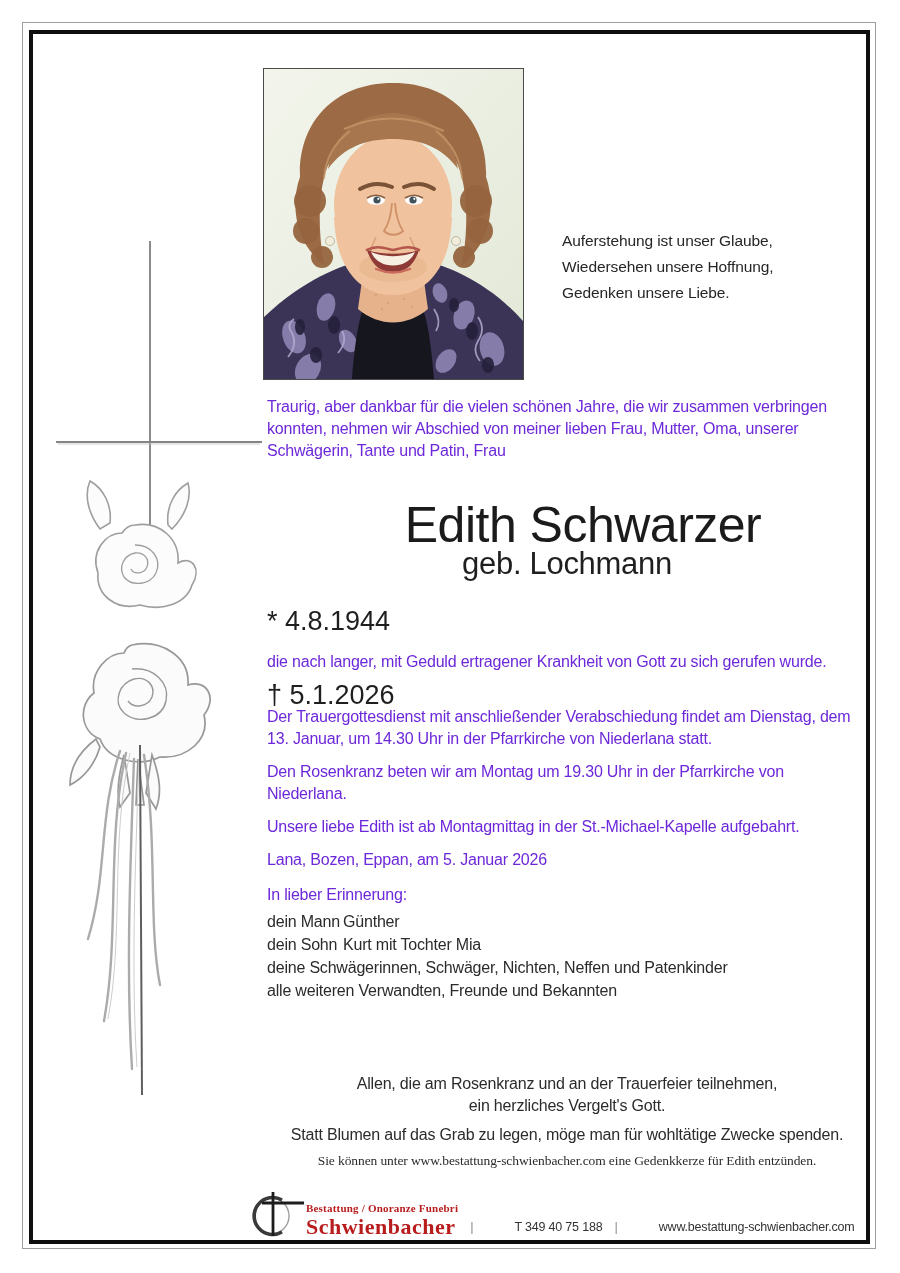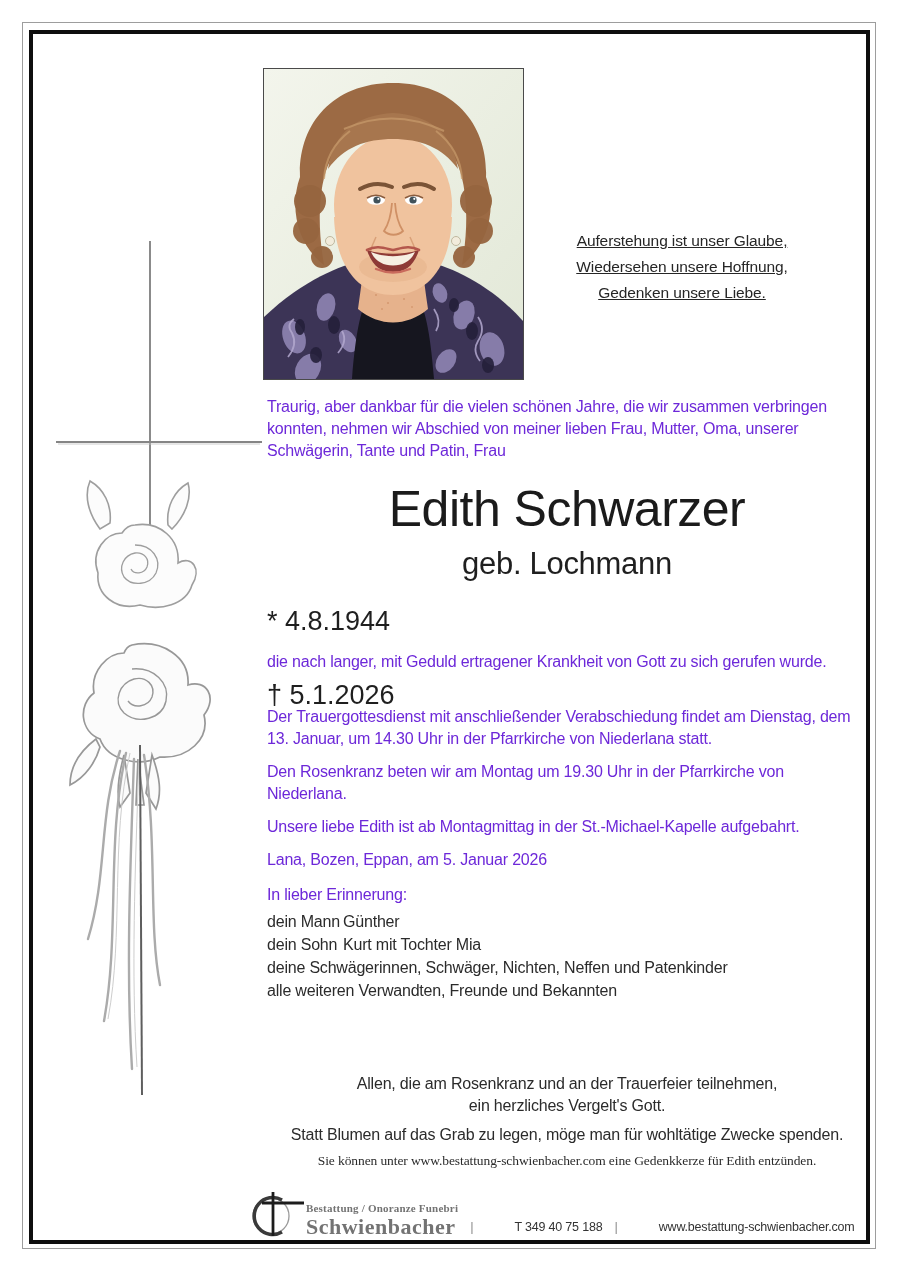--- a/index.html
+++ b/index.html
@@ -10,45 +10,45 @@
                 border:1px solid #9d9d9d;}
   .inner-border{position:absolute;left:29px;top:30px;right:30px;bottom:29px;
                 border:4px solid #0e0e0e;}
   
   .artwork{position:absolute;left:40px;top:233px;width:230px;height:880px;}
   
   .photo{position:absolute;left:263px;top:68px;width:259px;height:310px;
          border:1px solid #4a4a4a;box-sizing:content-box;}
   .photo svg{display:block;}
   
-  .poem{position:absolute;left:562px;top:228px;width:240px;text-align:center;
-        font-size:15.5px;line-height:26px;color:#262626;letter-spacing:-0.1px;text-decoration:underline;}
+  .poem{position:absolute;left:562px;top:228px;width:240px;
+        font-size:15.5px;line-height:26px;color:#262626;letter-spacing:-0.1px;}
   
   .col{position:absolute;left:267px;width:600px;}
   .para{font-size:16px;line-height:22px;letter-spacing:-0.2px;color:#6d28d9;}
   .intro{top:396px;}
-  .name{top:482px;margin:0;text-align:center;font-weight:400;font-size:50px;
+  .name{top:482px;margin:16px;text-align:center;font-weight:400;font-size:50px;
         line-height:54px;letter-spacing:-0.5px;color:#1b1b1b;}
   .maiden{top:546px;text-align:center;font-size:31px;line-height:36px;color:#1f1f1f;letter-spacing:-0.3px;}
   .dates{top:606px;display:flex;justify-content:center;gap:43px;font-size:27px;color:#1f1f1f;flex-direction:column;}
   .p1{top:651px;} .p2{top:706px;} .p3{top:761px;} .p4{top:816px;white-space:nowrap;}
   .place{top:849px;}
   .rem-title{top:884px;}
   .rem-rows{top:910px;}
   .rem-row{font-size:16px;line-height:23px;letter-spacing:-0.2px;}
   .rel{display:inline-block;width:76px;}
   .center-block{text-align:center;}
   .cline{white-space:nowrap;font-size:16px;line-height:22px;letter-spacing:-0.2px;}
   .thanks{top:1008px;} .vergelt{top:1073px;} .flowers{top:1124px;}
   .candle{top:1152px;font-family:Liberation Serif, serif;}
   .candle .cline{font-size:13.5px;line-height:18px;letter-spacing:-0.1px;}
   
   .footer{position:absolute;left:250px;top:1186px;height:52px;display:flex;align-items:flex-end;}
   .footer svg{flex:0 0 auto;}
-  .brand{margin-left:2px;font-family:"Liberation Serif",serif;color:#737373;}
+  .brand{margin-left:2px;font-family:"Liberation Serif",serif;color:#b91c1c;}
   .tagline{font-size:11px;font-weight:bold;margin-bottom:2px;letter-spacing:0.2px;}
   .company{font-size:22px;font-weight:bold;line-height:1;letter-spacing:0.5px;}
   .sep{color:#8f8f8f;font-size:13px;margin:0 10px 4px 12px;}
   .contact{font-size:12.5px;color:#333;margin-bottom:4px;letter-spacing:-0.2px;margin-left:31px;}
 </style>
 </head>
 <body>
 
 <div class="stage">
 

